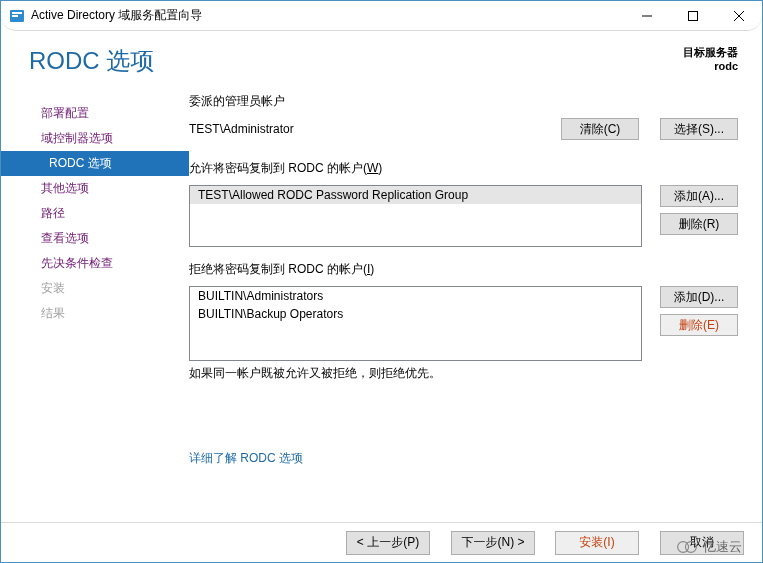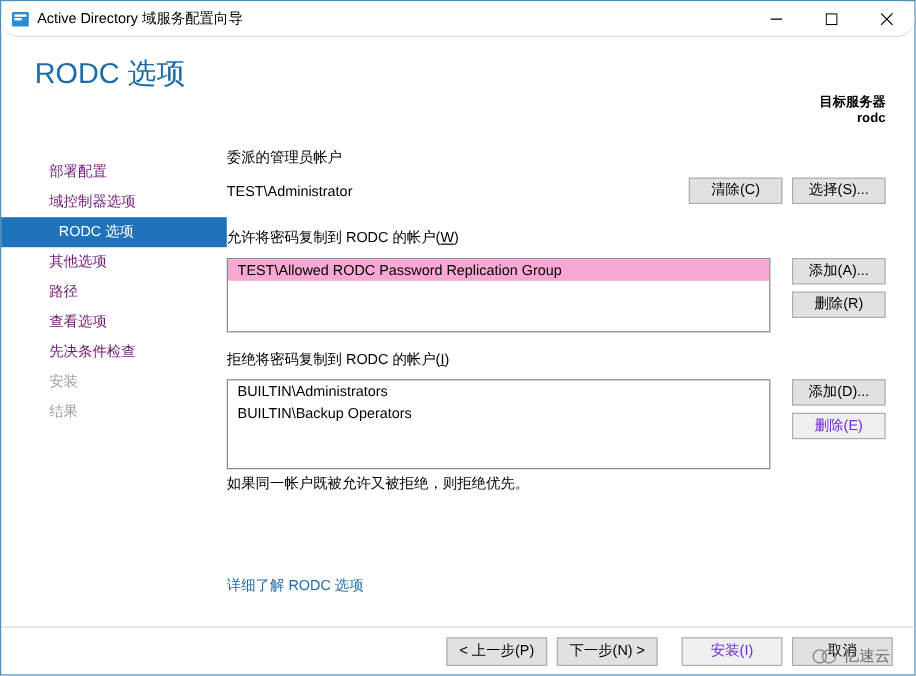--- a/index.html
+++ b/index.html
@@ -7,41 +7,41 @@
   .window { width: 763px; height: 563px; border: 1px solid #4a90bf; background: #fff; position: relative; display: flex; flex-direction: column; }
   .titlebar { height: 30px; background: #fff; display: flex; align-items: center; border-bottom: 1px solid #d9d9d9; border-radius: 15px; }
   .titlebar-icon { width: 16px; height: 16px; margin: 0 6px 0 8px; }
   .titlebar-title { font-size: 12px; color: #000; flex: 1; }
   .win-controls { display: flex; height: 100%; }
   .win-btn { width: 46px; height: 30px; display: flex; align-items: center; justify-content: center; cursor: pointer; }
 
   .header-row { display: flex; padding: 14px 24px 4px 28px; align-items: flex-start; }
   .page-title { font-size: 24px; color: #1e6aa5; font-weight: 300; flex: 1; }
   .target-srv { text-align: right; font-size: 11px; color: #000; line-height: 1.3; }
-  .target-srv .lbl { font-weight: bold; margin-top: 33px; }
+  .target-srv .lbl { font-weight: bold; }
   .target-srv .val { font-weight: bold; }
 
   .main { display: flex; flex: 1; padding: 12px 24px 0 0; }
   .sidebar { width: 188px; padding-top: 8px; }
   .side-item { font-size: 12px; padding: 4px 0 4px 40px; cursor: pointer; color: #701a75; }
   .side-item.active { background: #2072b9; color: #fff; padding-left: 48px; }
   .side-item.disabled { color: #a0a0a0; cursor: default; }
 
   .content { flex: 1; font-size: 12px; color: #000; }
   .sec-label { margin-bottom: 8px; }
   .sec-label .accel { text-decoration: underline; }
   .row-line { display: flex; align-items: center; margin-bottom: 20px; }
   .delegated-name { flex: 1; }
-  .btn { min-width: 78px; height: 22px; border: 1px solid #adadad; background: #e1e1e1; font-size: 12px; padding: 0 8px; margin-left: 8px; cursor: pointer; }
-  .btn.disabled { color: #6d28d9; background: #efefef; cursor: default; }
+  .btn { min-width: 78px; height: 22px; border: 1px solid #adadad; background: #e1e1e1; font-size: 12px; padding: 0 8px; margin-left: 21px; cursor: pointer; }
+  .btn.disabled { color: #c2410c; background: #efefef; cursor: default; }
   .row2 { display: flex; margin-bottom: 14px; }
   .listbox { flex: 1; border: 1px solid #828790; background: #fff; height: 62px; overflow-y: auto; font-size: 12px; }
   .listbox.tall { height: 75px; }
   .list-item { padding: 2px 8px; cursor: pointer; }
-  .list-item.sel { background: #f9a8d4; }
+  .list-item.sel { background: #e5e5e5; }
   .btn-col { width: 90px; margin-left: 6px; display: flex; flex-direction: column; }
   .btn-col .btn { margin: 0 0 6px 12px; }
   .note { margin-top: 4px; }
   .link { color: #1e6aa5; margin-top: 68px; display: inline-block; cursor: pointer; }
 
   .footer { border-top: 1px solid #d9d9d9; height: 40px; display: flex; align-items: center; justify-content: flex-end; padding: 0 18px; }
   .footer .btn { min-width: 84px; height: 24px; }
 
   .scrollb::-webkit-scrollbar { width: 17px; background: #f0f0f0; }
   .scrollb::-webkit-scrollbar-thumb { background: #c1c1c1; }

